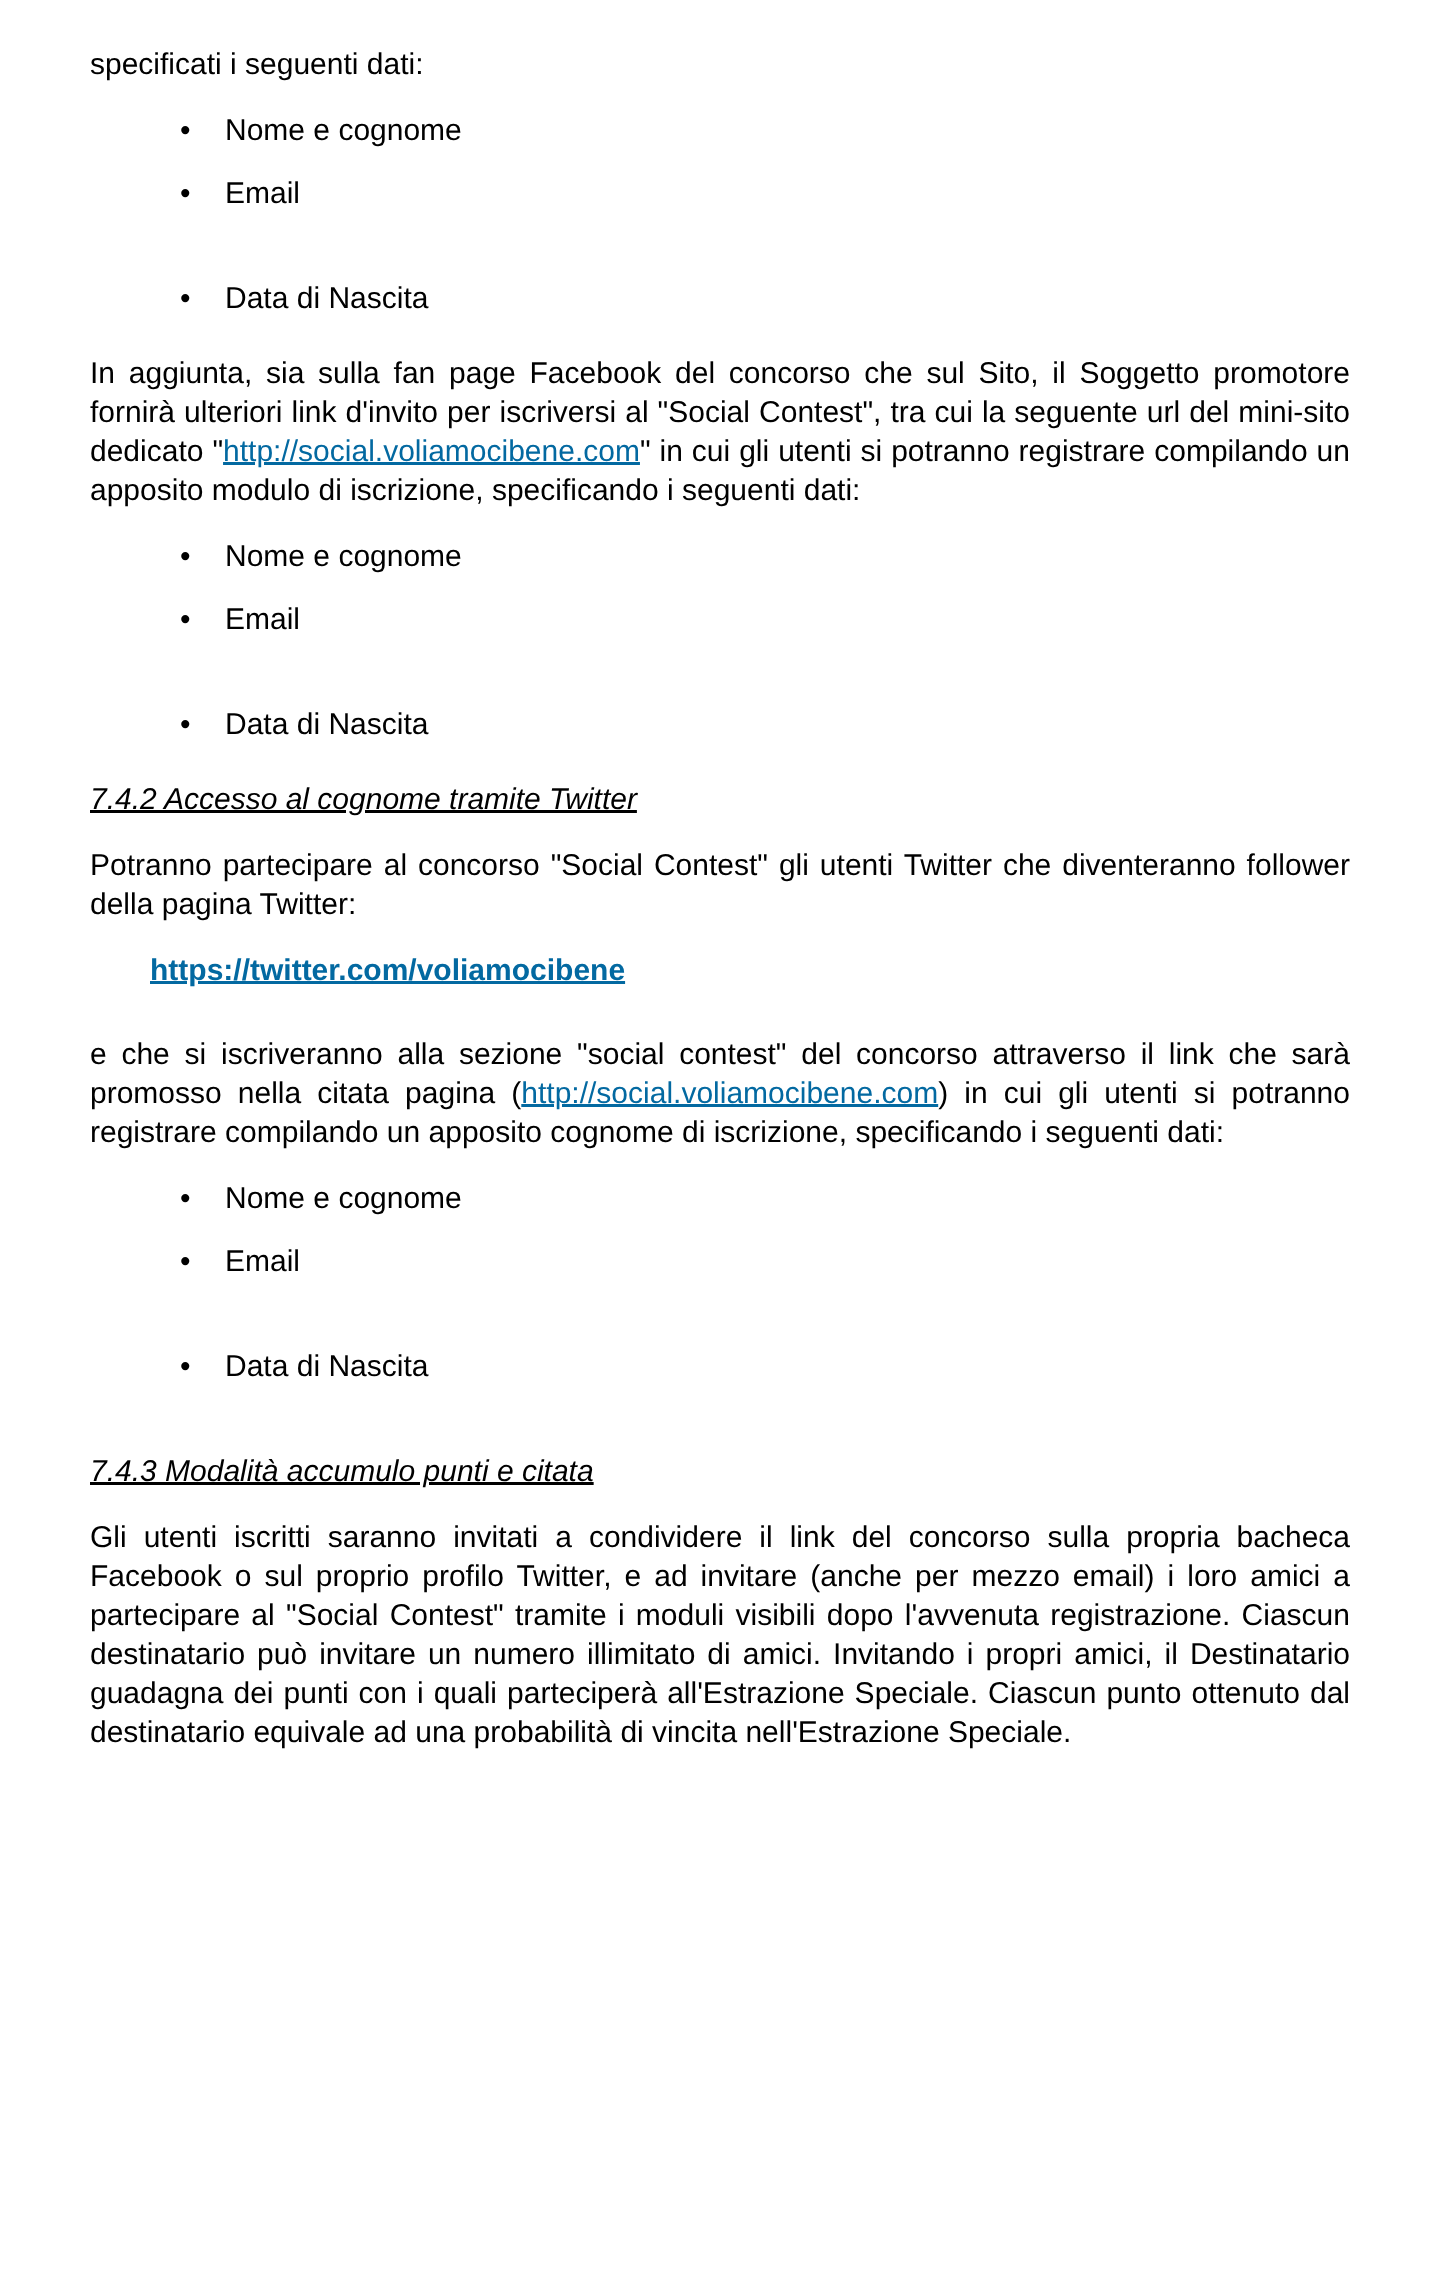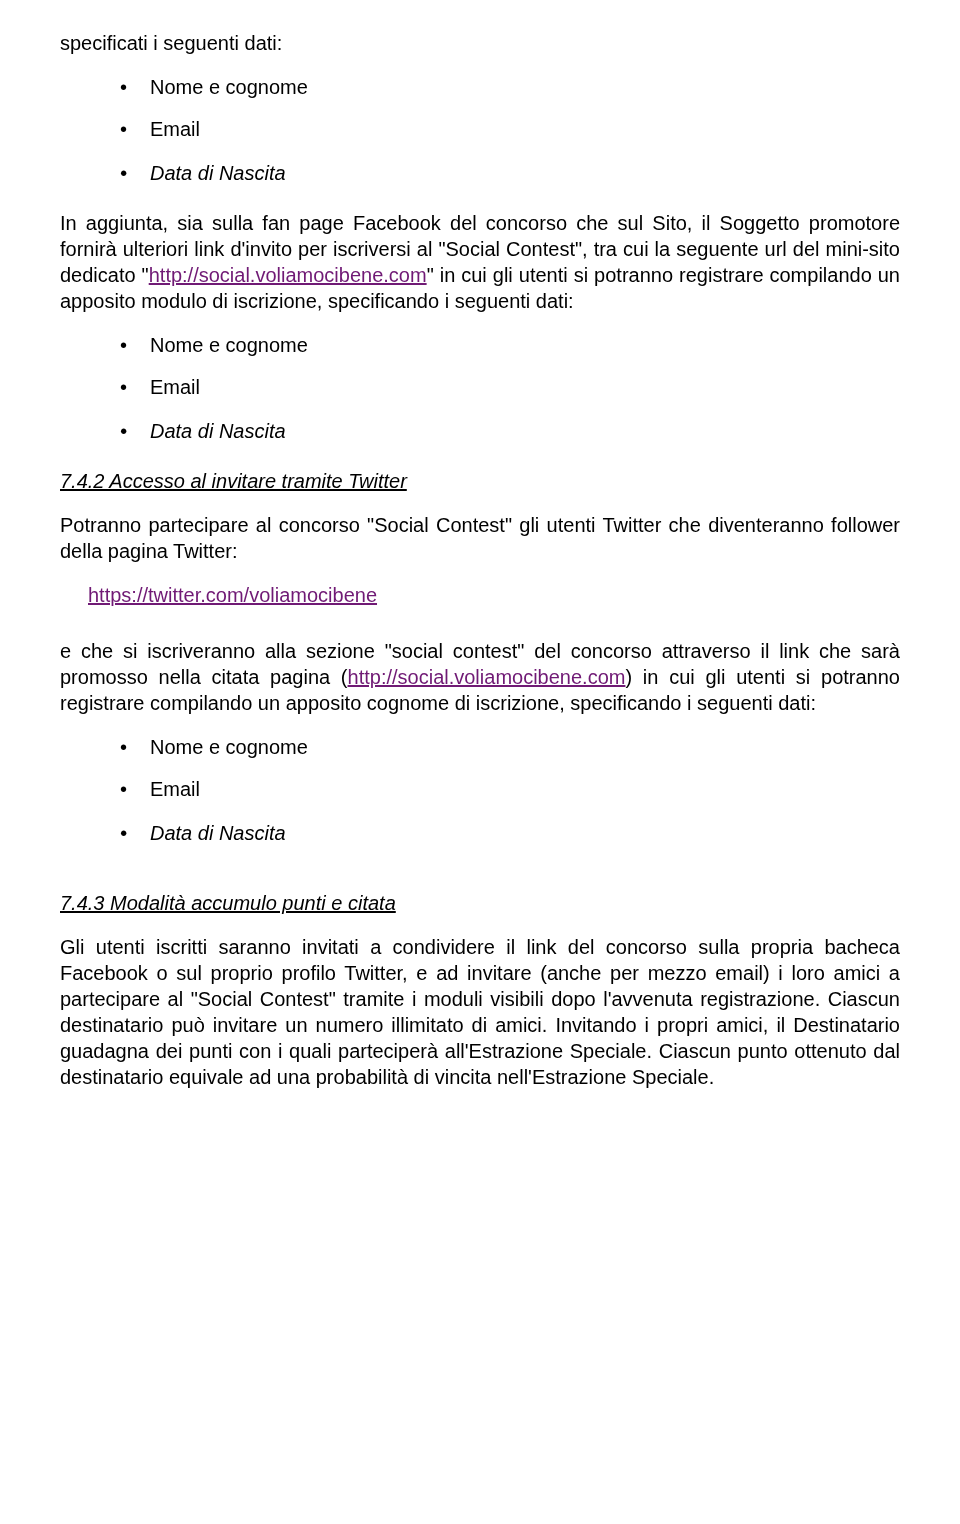--- a/index.html
+++ b/index.html
@@ -30,34 +30,34 @@
     margin: 0 0 16px 0;
     line-height: 1.3;
   }
   li::before {
     content: "•";
     position: absolute;
     left: -30px;
     top: 0;
   }
   li.gap-before {
-    margin-top: 18px;
-    font-style: italic;
+    margin-top: 44px;
   }
   .link {
-    color: #701a75;
+    color: #0369a1;
     text-decoration: underline;
   }
   .ital {
     font-style: italic;
     text-decoration: underline;
   }
   .indent-link {
-    margin-left: 28px;
+    margin-left: 40px;
     margin-bottom: 30px;
+    font-weight: bold;
   }
   .spacer {
     height: 20px;
   }
 </style>
 </head>
 <body>
 
 <p>specificati i seguenti dati:</p>
 
@@ -70,21 +70,21 @@
 <p>
   <span>In aggiunta, sia sulla fan page Facebook del concorso che sul Sito, il Soggetto promotore fornirà ulteriori link d'invito per iscriversi al "Social Contest", tra cui la seguente url del mini-sito dedicato "</span><span class="link">http://social.voliamocibene.com</span><span>" in cui gli utenti si potranno registrare compilando un apposito modulo di iscrizione, specificando i seguenti dati:</span>
 </p>
 
 <ul>
   <li>Nome e cognome</li>
   <li>Email</li>
   <li class="gap-before">Data di Nascita</li>
 </ul>
 
-<p class="ital">7.4.2 Accesso al invitare tramite Twitter</p>
+<p class="ital">7.4.2 Accesso al cognome tramite Twitter</p>
 
 <p>Potranno partecipare al concorso "Social Contest" gli utenti Twitter che diventeranno follower della pagina Twitter:</p>
 
 <p class="indent-link">
   <span class="link">https://twitter.com/voliamocibene</span>
 </p>
 
 <p>
   <span>e che si iscriveranno alla sezione "social contest" del concorso attraverso il link che sarà promosso nella citata pagina (</span><span class="link">http://social.voliamocibene.com</span><span>) in cui gli utenti si potranno registrare compilando un apposito cognome di iscrizione, specificando i seguenti dati:</span>
 </p>

